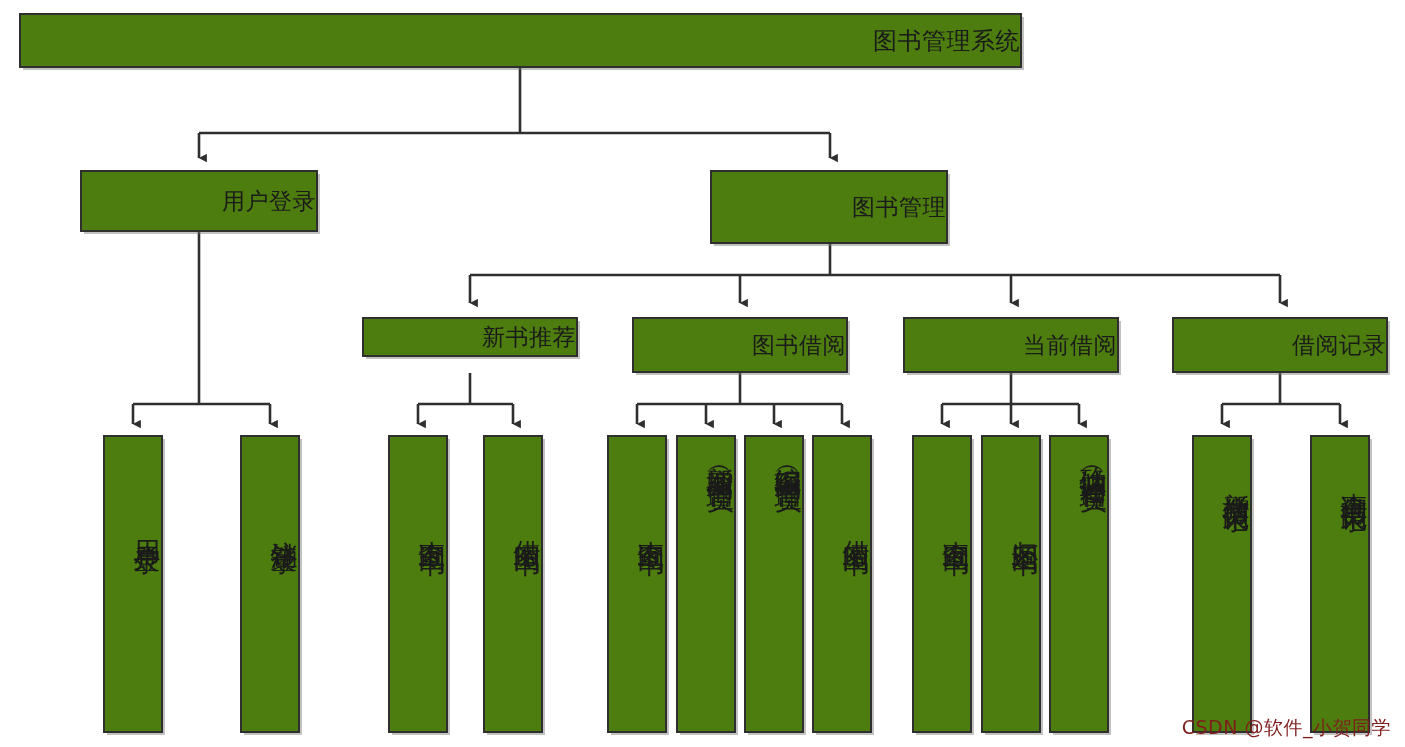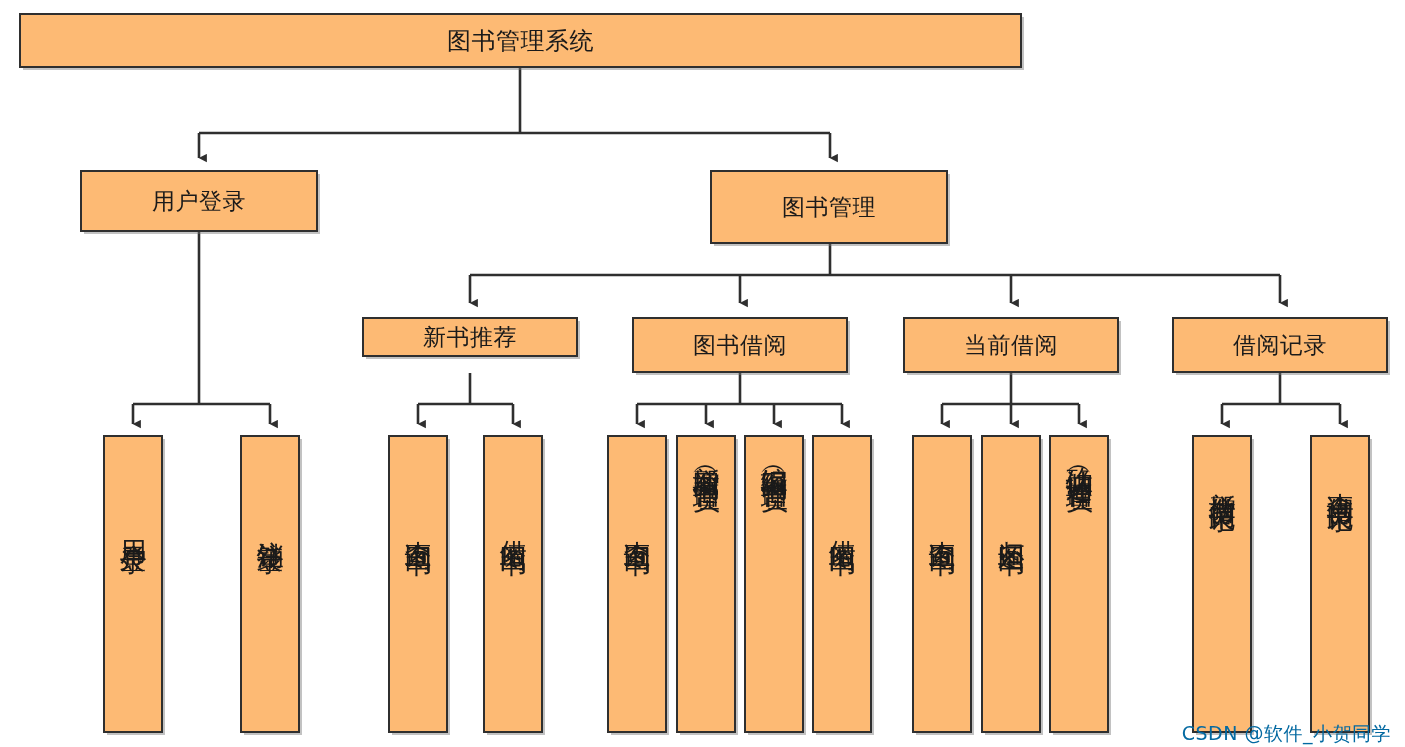--- a/index.html
+++ b/index.html
@@ -7,27 +7,27 @@
   body{
     font-family:"DejaVu Sans","Liberation Sans",sans-serif;
     width:1405px;height:747px;overflow:hidden;
   }
   #canvas{position:relative;width:1405px;height:747px;background:#fff;}
 
   svg#edges{position:absolute;left:0;top:0;width:1405px;height:747px;}
 
   .node{
     position:absolute;
-    background:#fdba74;
+    background:#4d7c0f;
     border:2.6px solid #2f2f2f;
     box-sizing:border-box;
     box-shadow:3px 3px 0 -1px rgba(120,120,120,.45);
     display:flex;
     align-items:center;
-    justify-content:center;
+    justify-content:flex-end;
   }
   .node-label{
     color:#1a1a1a;
     text-align:center;
     letter-spacing:.5px;
     white-space:nowrap;
     user-select:none;
   }
 
   
@@ -44,23 +44,23 @@
     line-height:1.06;
     letter-spacing:3px;
     white-space:pre-line;
   }
   .leaf.short .node-label{margin-top:78px;}
   .leaf.mid .node-label{margin-top:30px;}
   .leaf.tall .node-label{margin-top:4px;}
 
   #watermark{
     position:absolute;
-    right:14px;bottom:0;
+    right:14px;bottom:6px;
     font-size:19px;
-    color:#0369a1;
+    color:#7f1d1d;
     letter-spacing:.5px;
     white-space:nowrap;
     user-select:none;
   }
 </style>
 </head>
 <body>
 
 <div id="canvas">
 

